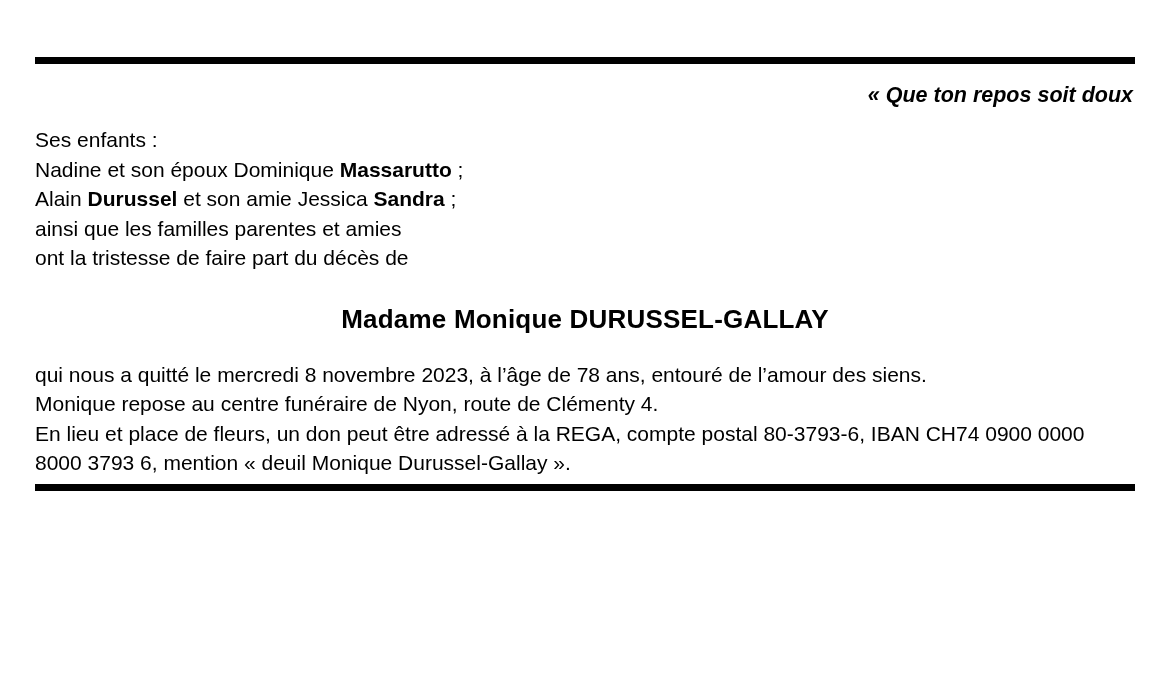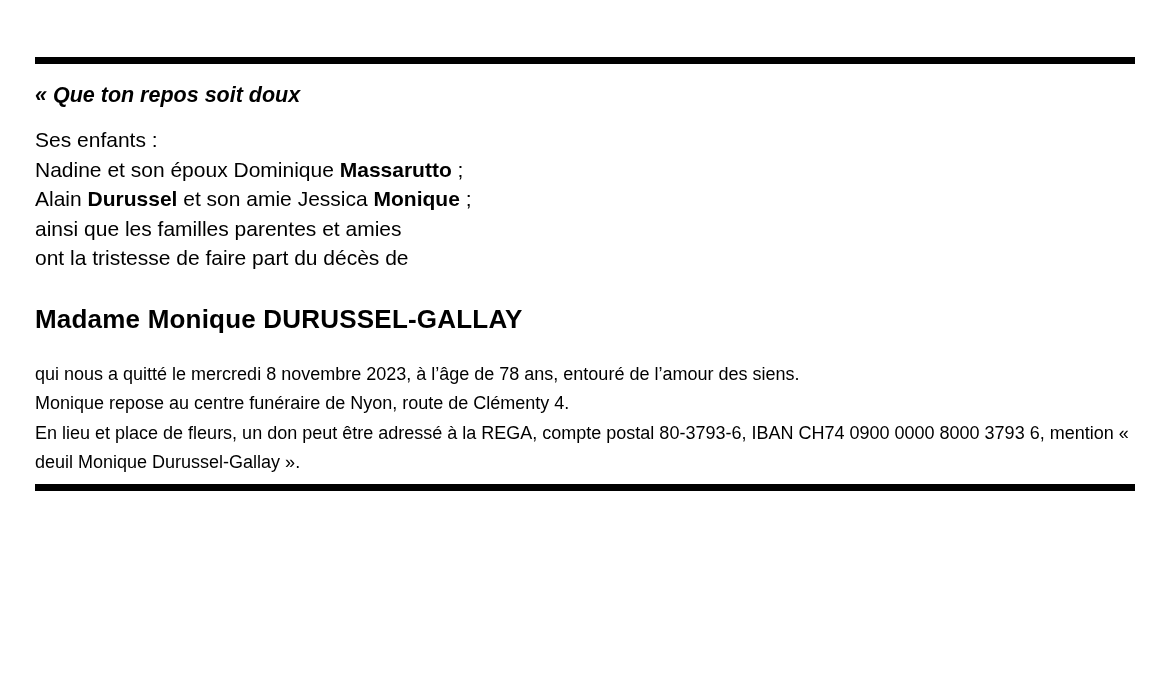--- a/index.html
+++ b/index.html
@@ -26,21 +26,21 @@
     background: #000000;
     width: 1100px;
   }
   .rule-bottom {
     height: 7px;
     background: #000000;
     width: 1100px;
     margin-top: 6px;
   }
   .epigraph {
-    text-align: left;
+    text-align: right;
     font-style: italic;
     font-weight: bold;
     font-size: 21.5px;
     line-height: 29px;
     margin-top: 17px;
     padding-right: 2px;
   }
   .epigraph div {
     white-space: nowrap;
   }
@@ -49,30 +49,30 @@
     font-size: 21px;
     line-height: 29.5px;
   }
   .family .line {
     white-space: nowrap;
   }
   .family .line b {
     font-weight: bold;
   }
   .deceased {
-    text-align: left;
+    text-align: center;
     font-size: 26px;
     font-weight: bold;
     margin-top: 31px;
     margin-bottom: 6px;
     letter-spacing: 0.2px;
   }
   .body-text {
     margin-top: 25px;
-    font-size: 18px;
+    font-size: 21px;
     line-height: 29.5px;
   }
   .body-text .para {
     margin: 0;
   }
 </style>
 </head>
 <body>
 
 <div class="notice">
@@ -84,21 +84,21 @@
   </div>
 
   <div class="family">
     <div class="line">
       <span>Ses enfants :</span>
     </div>
     <div class="line">
       <span>Nadine et son époux Dominique </span><b>Massarutto</b><span> ;</span>
     </div>
     <div class="line">
-      <span>Alain </span><b>Durussel</b><span> et son amie Jessica </span><b>Monique</b><span> ;</span>
+      <span>Alain </span><b>Durussel</b><span> et son amie Jessica </span><b>Sandra</b><span> ;</span>
     </div>
     <div class="line">
       <span>ainsi que les familles parentes et amies</span>
     </div>
     <div class="line">
       <span>ont la tristesse de faire part du décès de</span>
     </div>
   </div>
 
   <div class="deceased">Madame Monique DURUSSEL-GALLAY</div>

